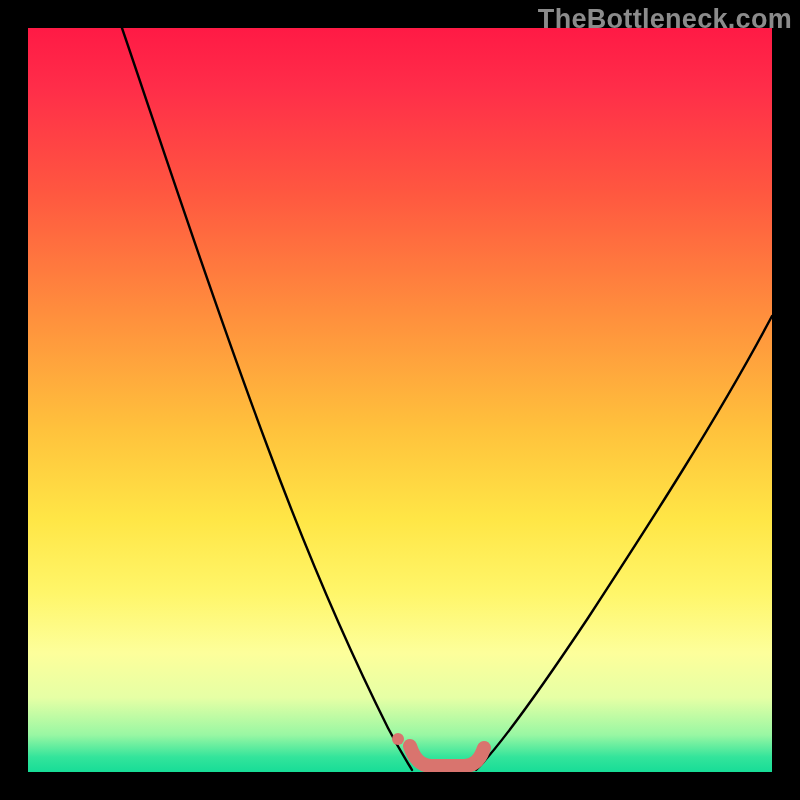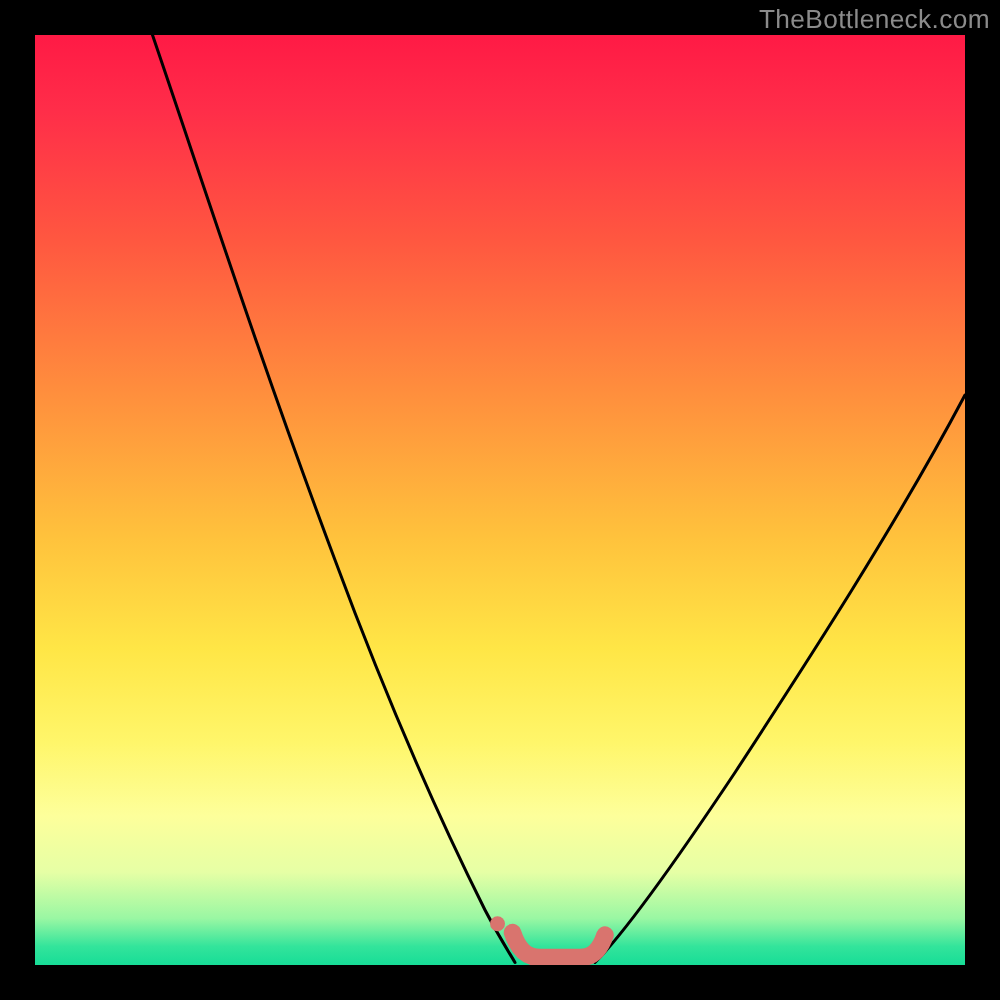--- a/index.html
+++ b/index.html
@@ -39,23 +39,23 @@
       #99f7a3 95%,
       #33e49b 98%,
       #17dd97 100%
     );
   }
   .watermark {
     position: absolute;
     top: 4px;
     right: 8px;
     color: #8b8b8b;
-    font-size: 21px;
+    font-size: 27px;
     letter-spacing: 0.3px;
-    font-weight: 400;
+    font-weight: 700;
     user-select: none;
   }
   svg.curves {
     position: absolute;
     top: 0;
     left: 0;
   }
 </style>
 </head>
 <body>

